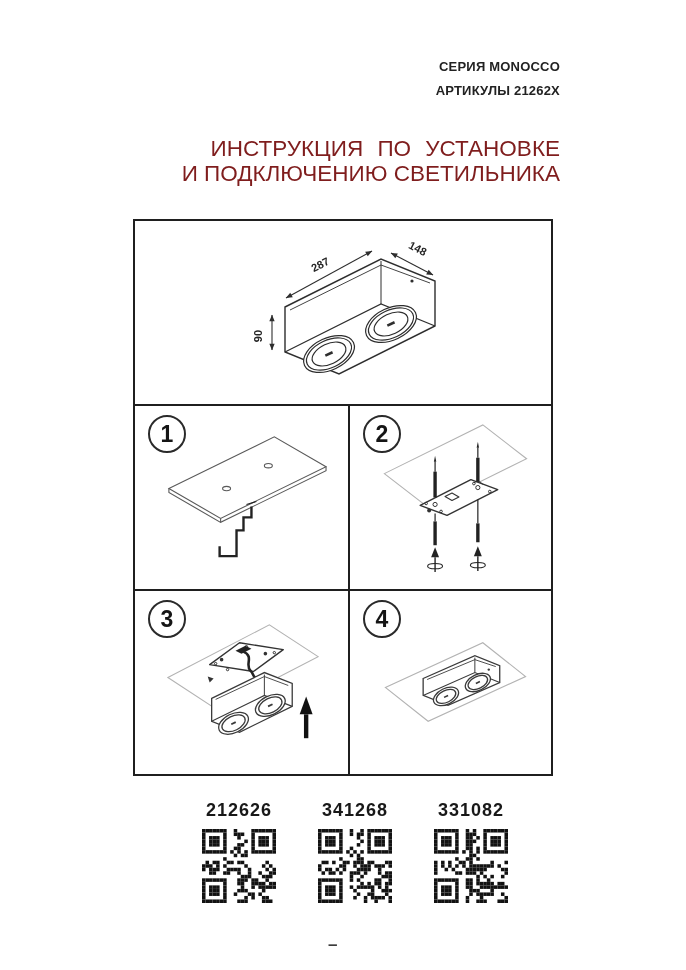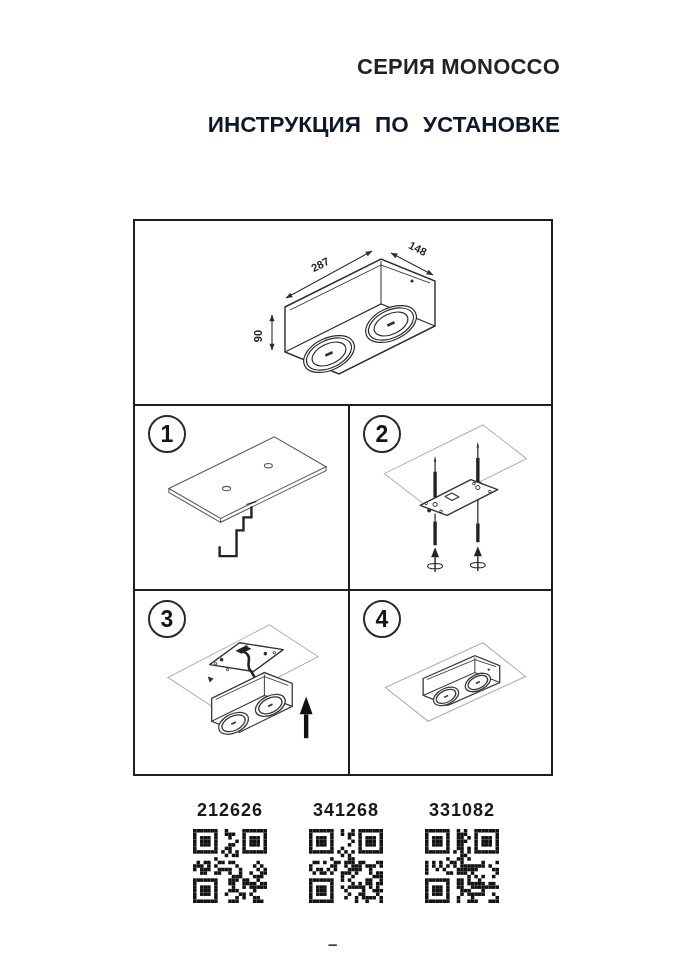--- a/index.html
+++ b/index.html
@@ -4,22 +4,22 @@
 <style>
   html,body{margin:0;padding:0;}
   body{
     width:686px;height:970px;background:#ffffff;position:relative;overflow:hidden;
     font-family:"Liberation Sans", sans-serif;color:#1d1d1d;
   }
   .page{position:absolute;inset:0;background:#fff;outline:1px solid #ececec;}
 
   
   .hdr{position:absolute;top:55px;right:126px;text-align:right;}
-  .hdr .small-line{font-size:22px;font-weight:bold;line-height:24px;letter-spacing:0.2px;color:#222;}
-  .hdr .title{margin:33px 0 0 0;font-size:22.5px;font-weight:bold;line-height:25px;color:#0f172a;text-align:right;}
+  .hdr .small-line{font-size:13px;font-weight:bold;line-height:24px;letter-spacing:0.2px;color:#222;}
+  .hdr .title{margin:33px 0 0 0;font-size:22.5px;font-weight:normal;line-height:25px;color:#7f1d1d;text-align:right;}
   .hdr .title .t1{display:block;word-spacing:8px;}
   .hdr .title .t2{display:block;}
 
   
   .grid{position:absolute;left:133px;top:219px;width:420px;height:557px;
         border:2px solid #1f1f1f;box-sizing:border-box;display:flex;flex-direction:column;background:#fff;}
   .row-main{height:183px;border-bottom:2px solid #1f1f1f;position:relative;}
   .srow{flex:1;display:flex;min-height:0;}
   .srow.first{border-bottom:2px solid #1f1f1f;}
   .cell{position:relative;box-sizing:border-box;}
@@ -27,37 +27,39 @@
   .cell.right{flex:1;}
   .cell svg, .row-main svg{display:block;width:100%;height:100%;}
 
   .step-num{position:absolute;left:13px;top:9px;width:34px;height:34px;border:2px solid #2a2a2a;
             border-radius:50%;display:flex;align-items:center;justify-content:center;
             font-size:23px;font-weight:bold;color:#151515;background:#fff;z-index:2;}
 
   svg text.dim{font-family:"Liberation Sans", sans-serif;font-weight:bold;font-size:11px;fill:#262626;}
 
   
-  .qr-row{position:absolute;top:800px;left:185px;display:flex;gap:26px;}
+  .qr-row{position:absolute;top:800px;left:194px;display:flex;gap:26px;}
   .qr-item{width:90px;text-align:center;}
   .qr-label{font-size:18px;font-weight:bold;letter-spacing:1px;color:#181818;}
   .qr-item svg{width:74px;height:74px;margin-top:8px;}
   .qr-item svg rect{fill:#121212;}
 
   .page-mark{position:absolute;left:328px;top:935px;font-size:17px;font-weight:bold;color:#3c3c3c;}
 </style>
 </head>
 <body>
 
 <div class="page">
 
   <header class="hdr">
     <div class="small-line">СЕРИЯ MONOCCO</div>
+    <div class="small-line">АРТИКУЛЫ 21262X</div>
     <h1 class="title">
       <span class="t1">ИНСТРУКЦИЯ ПО УСТАНОВКЕ</span>
+      <span class="t2">И ПОДКЛЮЧЕНИЮ СВЕТИЛЬНИКА</span>
     </h1>
   </header>
 
   <section class="grid">
 
     <div class="row-main">
       <svg viewBox="0 0 416 183">
         <defs>
           <marker id="dimArrow" viewBox="0 0 10 10" refX="9.5" refY="5" markerWidth="9" markerHeight="7" markerUnits="userSpaceOnUse" orient="auto-start-reverse">
             <path d="M0.5,1.2 L9.8,5 L0.5,8.8 Z" fill="#2e2e2e"></path>

